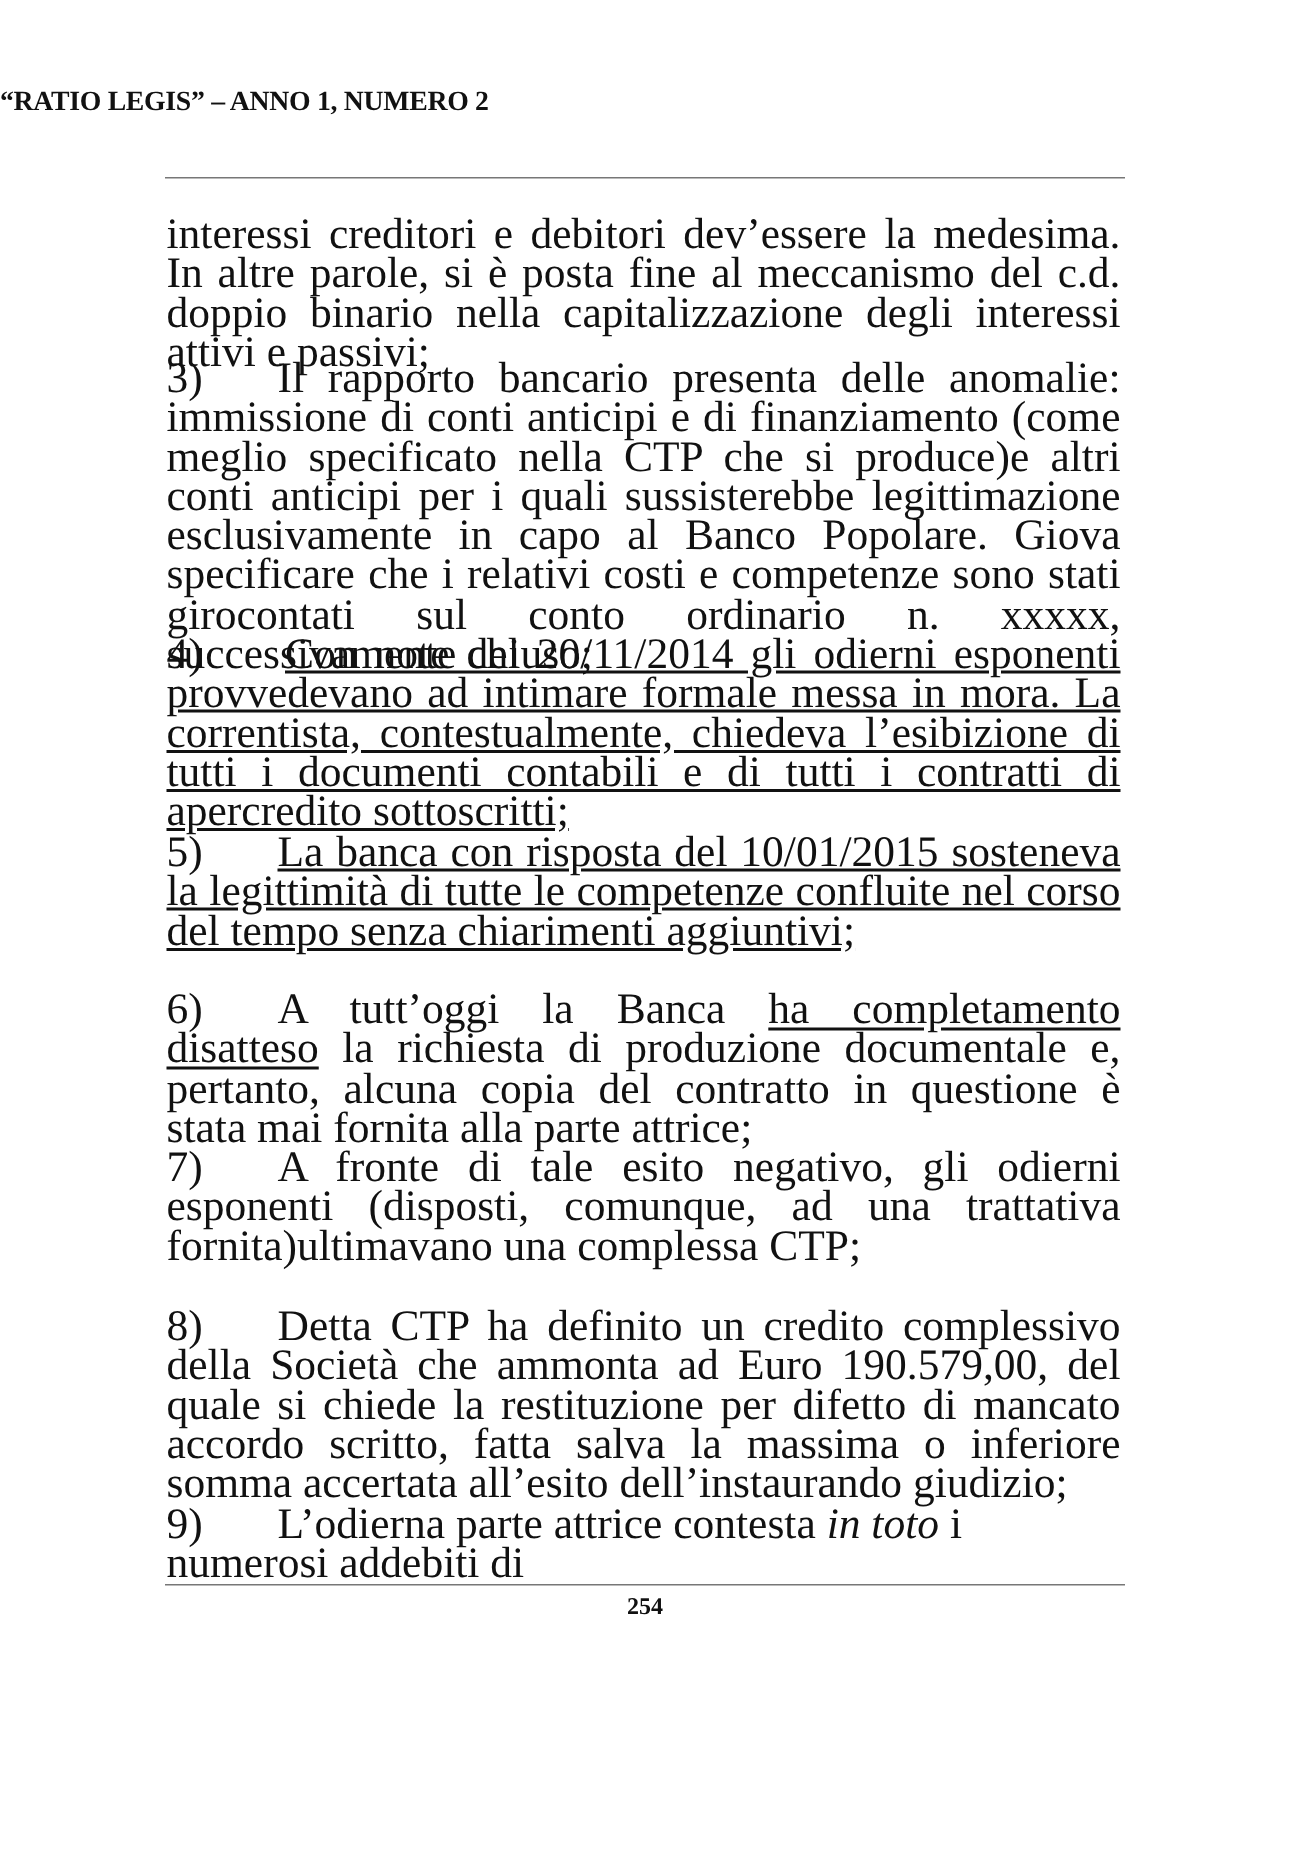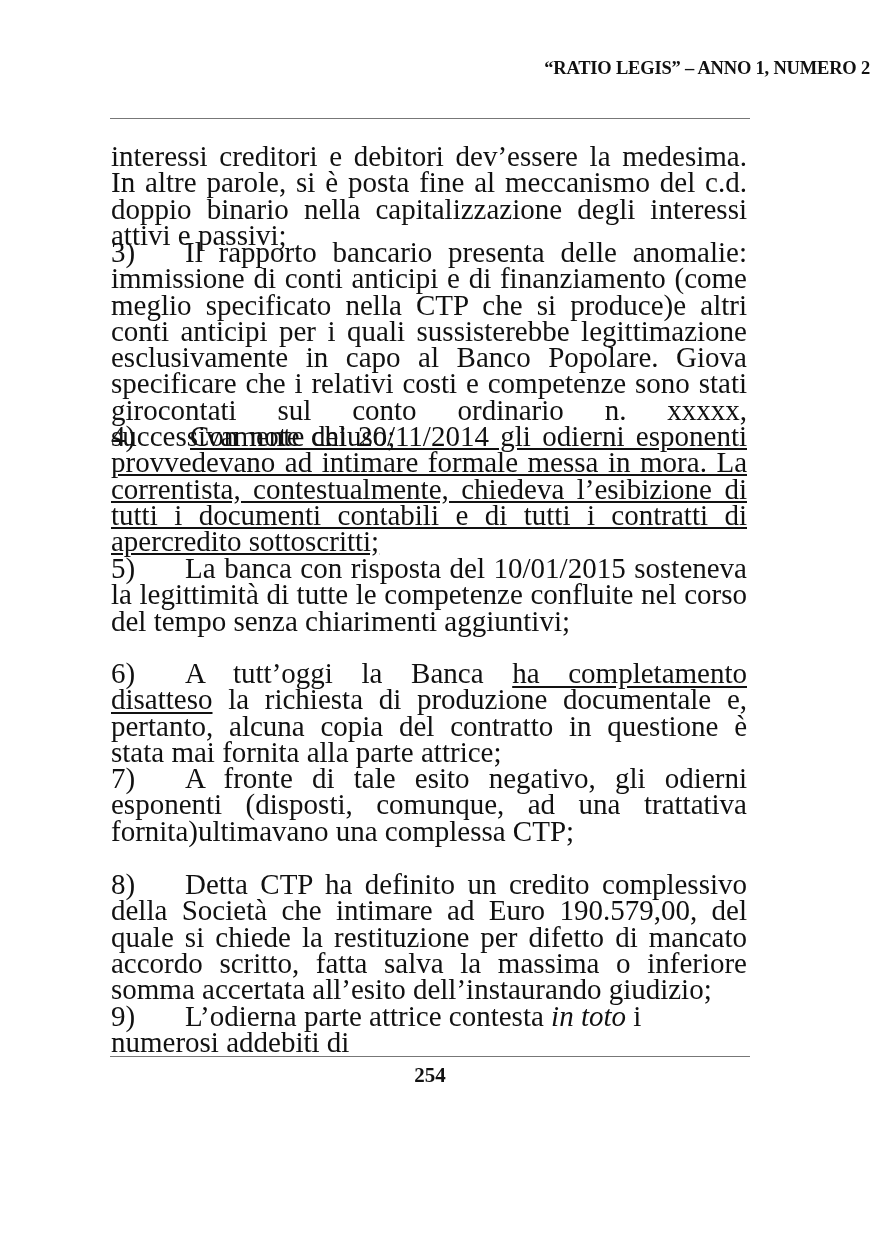--- a/index.html
+++ b/index.html
@@ -13,43 +13,42 @@
       position: relative;
       overflow: hidden;
       font-family: "Liberation Serif", "DejaVu Serif", serif;
       color: #111111;
     }
     .header-title {
       position: absolute;
       top: 58px;
       left: 0;
       width: 860px;
-      text-align: right;
+      text-align: left;
       font-weight: bold;
       font-size: 18.5px;
       letter-spacing: -0.2px;
-      padding-left: 10px;
     }
     .rule {
       position: absolute;
       left: 110px;
       width: 640px;
       height: 0;
       border-top: 1.5px solid #777777;
     }
     .rule.top { top: 118px; }
     .rule.bottom { top: 1056px; }
     .page-number {
       position: absolute;
       top: 1063px;
       left: 0;
       width: 860px;
       text-align: center;
       font-weight: bold;
-      font-size: 21px;
+      font-size: 16px;
     }
     .body-text {
       position: absolute;
       left: 111px;
       width: 636px;
       font-size: 29px;
       line-height: 26.3px;
       text-align: justify;
     }
     .para {
@@ -75,34 +74,34 @@
 </div>
 
 <div class="body-text" style="top:239px;">
   <p class="para"><span class="num">3)</span><span>Il rapporto bancario presenta delle anomalie: immissione di conti anticipi e di finanziamento (come meglio specificato nella CTP che si produce)e altri conti anticipi per i quali sussisterebbe legittimazione esclusivamente in capo al Banco Popolare. Giova specificare che i relativi costi e competenze sono stati girocontati sul conto ordinario n. xxxxx, successivamente chiuso;</span></p>
 </div>
 
 <div class="body-text" style="top:423px;text-decoration:underline;">
   <p class="para"><span class="num wide">4)</span><span>Con note del 20/11/2014 gli odierni esponenti provvedevano ad intimare formale messa in mora. La correntista, contestualmente, chiedeva l’esibizione di tutti i documenti contabili e di tutti i contratti di apercredito sottoscritti;</span></p>
 </div>
 
-<div class="body-text" style="top:555px;">
+<div class="body-text" style="top:555px;text-decoration:underline;">
   <p class="para"><span class="num">5)</span><span>La banca con risposta del 10/01/2015 sosteneva la legittimità di tutte le competenze confluite nel corso del tempo senza chiarimenti aggiuntivi;</span></p>
 </div>
 
 <div class="body-text" style="top:660px;">
   <p class="para"><span class="num">6)</span><span>A tutt’oggi la Banca </span><span class="u">ha completamento disatteso</span><span> la richiesta di produzione documentale e, pertanto, alcuna copia del contratto in questione è stata mai fornita alla parte attrice;</span></p>
 </div>
 
 <div class="body-text" style="top:765px;">
   <p class="para"><span class="num">7)</span><span>A fronte di tale esito negativo, gli odierni esponenti (disposti, comunque, ad una trattativa fornita)ultimavano una complessa CTP;</span></p>
 </div>
 
 <div class="body-text" style="top:871px;">
-  <p class="para"><span class="num">8)</span><span>Detta CTP ha definito un credito complessivo della Società che intimare ad Euro 190.579,00, del quale si chiede la restituzione per difetto di mancato accordo scritto, fatta salva la massima o inferiore somma accertata all’esito dell’instaurando giudizio;</span></p>
+  <p class="para"><span class="num">8)</span><span>Detta CTP ha definito un credito complessivo della Società che ammonta ad Euro 190.579,00, del quale si chiede la restituzione per difetto di mancato accordo scritto, fatta salva la massima o inferiore somma accertata all’esito dell’instaurando giudizio;</span></p>
 </div>
 
 <div class="body-text" style="top:1003px;">
   <p class="para" style="text-align:left;"><span class="num">9)</span><span>L’odierna parte attrice contesta </span><span class="i">in toto</span><span> i numerosi addebiti di</span></p>
 </div>
 
 <div class="rule bottom"></div>
 <div class="page-number">254</div>
 
 </body></html>

